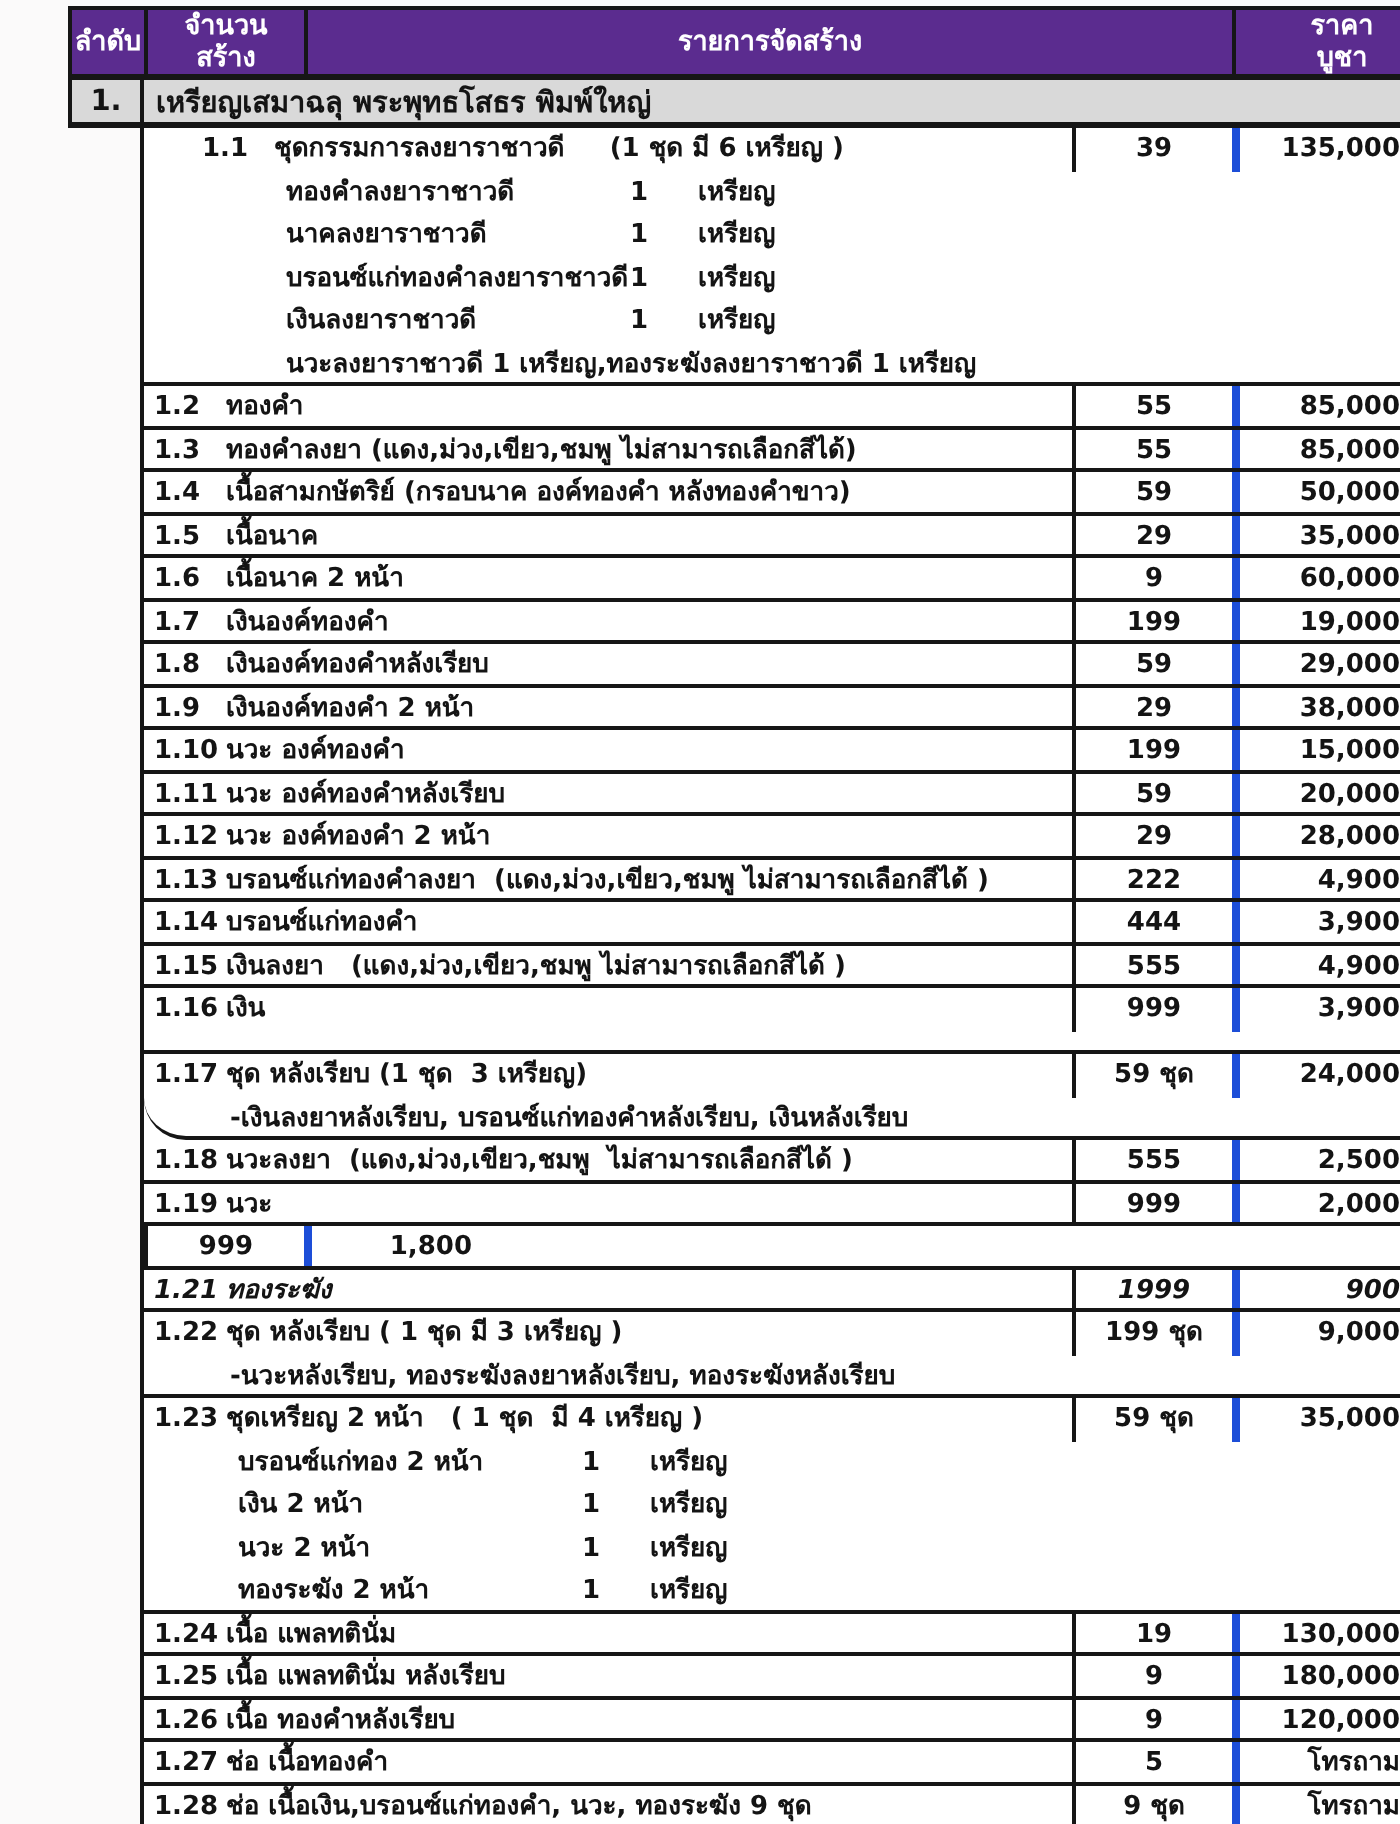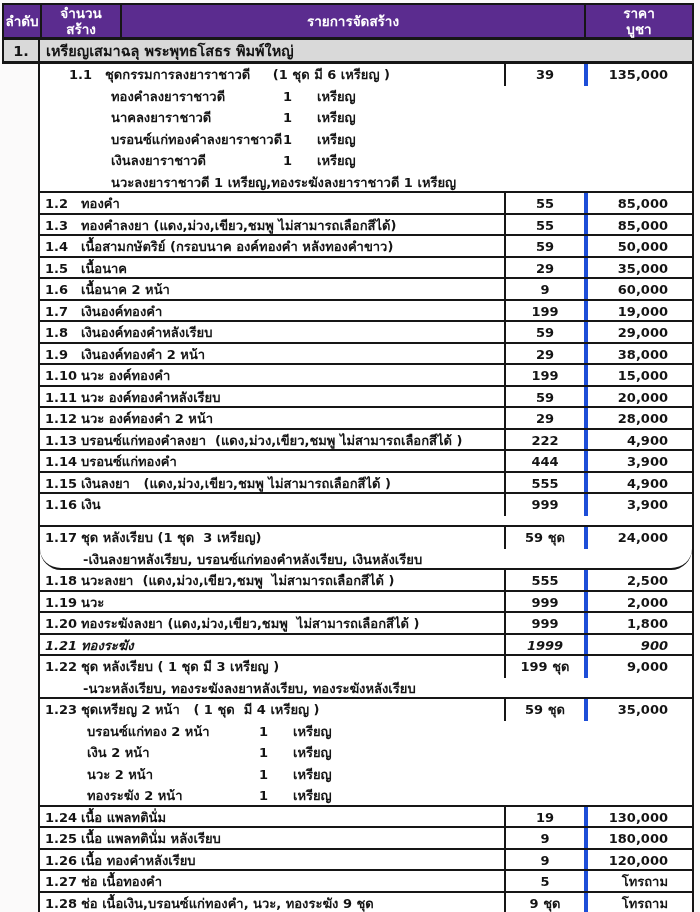--- a/index.html
+++ b/index.html
@@ -5,21 +5,21 @@
   html,body{margin:0;padding:0;}
   body{
     width:700px;height:912px;
     background:#fbfafa;
     font-family:"DejaVu Sans","Liberation Sans",sans-serif;
     font-weight:700;
     color:#141414;
     position:relative;
     overflow:hidden;
   }
-  .page{position:absolute;inset:0;}
+  .page{position:absolute;inset:0;margin-left:32px;}
 
   
   .hdr{
     position:absolute;left:2px;top:3px;width:692px;height:37px;
     background:#5b2c8f;
     border:2px solid #161616;border-bottom:3px solid #161616;
     box-sizing:border-box;
     display:flex;
     color:#ffffff;
     font-size:13.5px;
@@ -298,26 +298,20 @@
         <div class="c-item">
           <div class="line tline">
             <span class="rno">1.19</span>
             <span class="rtitle">นวะ</span>
           </div>
         </div>
         <div class="c-qty line">999</div>
         <div class="c-price line">2,000</div>
       </div>
       <div class="row" style="height: 21.5px;">
-        <div class="c-item">
-          <div class="line tline">
-            <span class="rno">1.20</span>
-            <span class="rtitle">ทองระฆังลงยา (แดง,ม่วง,เขียว,ชมพู  ไม่สามารถเลือกสีได้ )</span>
-          </div>
-        </div>
         <div class="c-qty line">999</div>
         <div class="c-price line">1,800</div>
       </div>
       <div class="row" style="height: 21.5px; font-style: italic;">
         <div class="c-item">
           <div class="line tline">
             <span class="rno">1.21</span>
             <span class="rtitle">ทองระฆัง</span>
           </div>
         </div>

